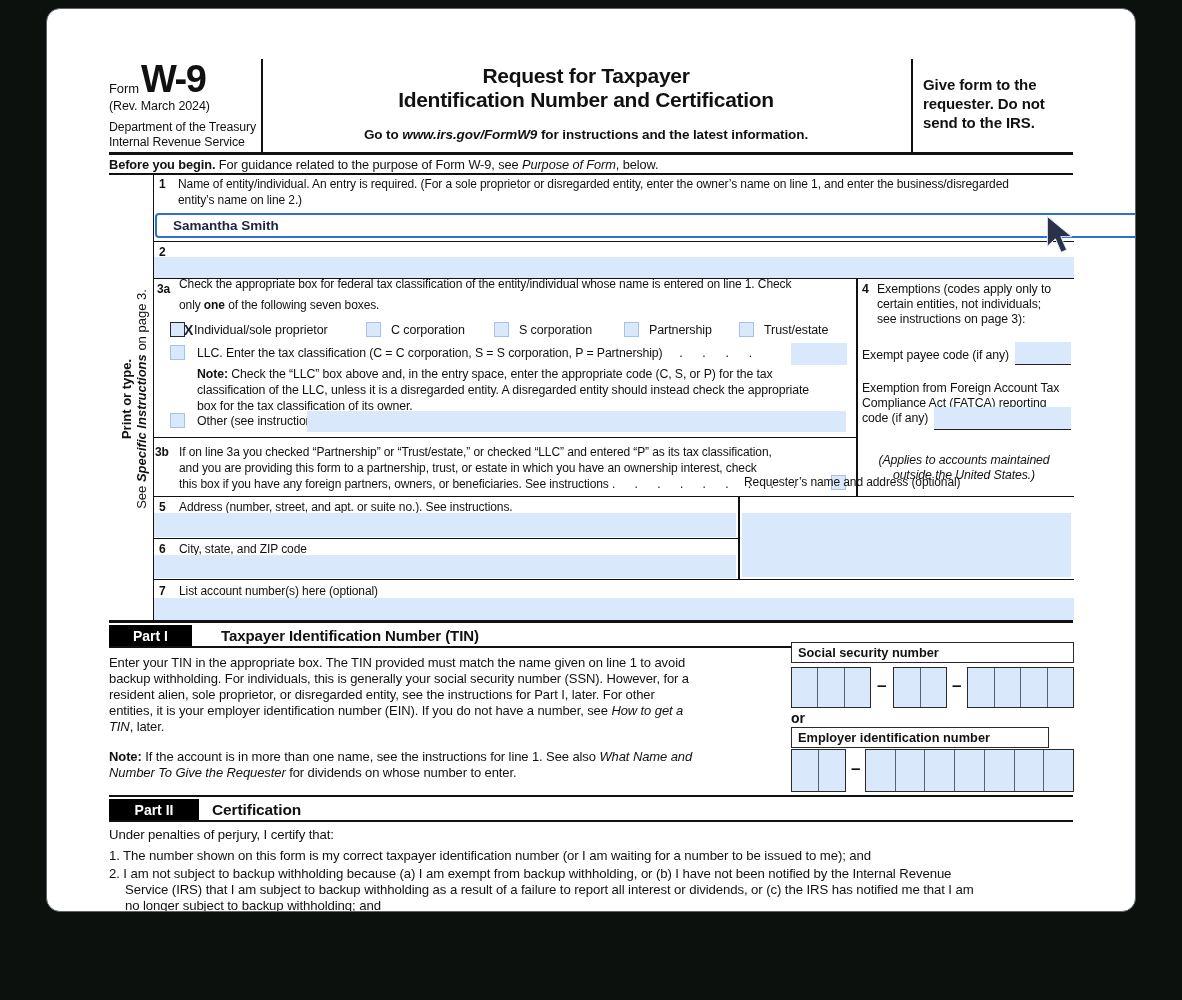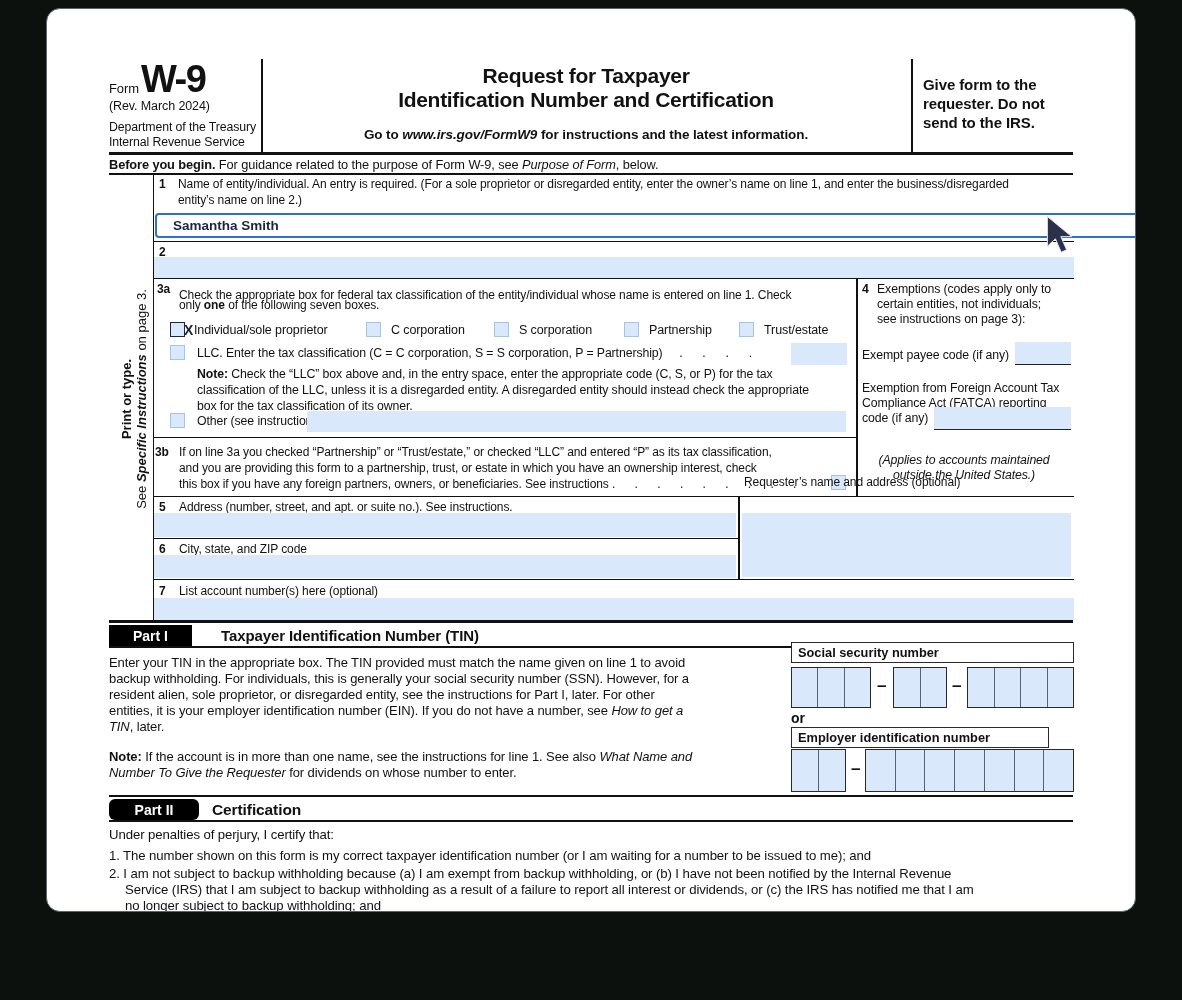--- a/index.html
+++ b/index.html
@@ -57,21 +57,21 @@
   <div class="nameField">
       <span class="nameVal">Samantha Smith</span>
     </div>
 
   <div class="hl" style="left:106px;top:232px;width:921px;height:1px;"></div>
   <span class="t b" style="left:112px;top:236px;">2</span>
   <div class="field" style="left:107px;top:248px;width:920px;height:21px;"></div>
 
   <div class="hl" style="left:106px;top:269px;width:921px;height:1px;"></div>
   <span class="t b" style="left:110px;top:273px;">3a</span>
-  <span class="t" style="left:132px;top:279px;text-align:right;">Check the appropriate box for federal tax classification of the entity/individual whose name is entered on line 1. Check</span>
+  <span class="t" style="left:132px;top:268px;text-align:right;">Check the appropriate box for federal tax classification of the entity/individual whose name is entered on line 1. Check</span>
   <span class="t" style="left:132px;top:289px;"><span>only </span><span class="b">one</span><span> of the following seven boxes.</span></span>
 
   <div class="cb checked" style="left:123px;top:313px;"></div>
   <span class="t b" style="left:137px;top:313px;font-size:14px;color:#1a2030;">X</span>
   <span class="t" style="left:147px;top:314px;font-size:12.5px;">Individual/sole proprietor</span>
   <div class="cb" style="left:319px;top:313px;"></div>
   <span class="t" style="left:344px;top:314px;font-size:12.5px;">C corporation</span>
   <div class="cb" style="left:447px;top:313px;"></div>
   <span class="t" style="left:472px;top:314px;font-size:12.5px;">S corporation</span>
   <div class="cb" style="left:577px;top:313px;"></div>
@@ -179,21 +179,21 @@
       <span></span>
       <span></span>
       <span></span>
       <span></span>
       <span></span>
       <span></span>
       <span></span>
     </div>
 
   <div class="hl" style="left:62px;top:786px;width:964px;height:2px;"></div>
-  <div class="badge" style="left:62px;top:790px;width:90px;height:21px;border-radius:6px;">Part II</div>
+  <div class="badge" style="left:62px;top:790px;width:90px;height:21px;">Part II</div>
   <span class="t b" style="left:165px;top:792px;font-size:15.5px;">Certification</span>
   <div class="hl" style="left:62px;top:811px;width:964px;"></div>
 
   <span class="t" style="left:62px;top:818px;font-size:13.2px;">Under penalties of perjury, I certify that:</span>
   <span class="t" style="left:62px;top:839px;font-size:13.2px;">1. The number shown on this form is my correct taxpayer identification number (or I am waiting for a number to be issued to me); and</span>
   <span class="t" style="left:62px;top:857px;font-size:13.2px;">2. I am not subject to backup withholding because (a) I am exempt from backup withholding, or (b) I have not been notified by the Internal Revenue</span>
   <span class="t" style="left:78px;top:873px;font-size:13.2px;">Service (IRS) that I am subject to backup withholding as a result of a failure to report all interest or dividends, or (c) the IRS has notified me that I am</span>
   <span class="t" style="left:78px;top:889px;font-size:13.2px;">no longer subject to backup withholding; and</span>
 
   <div style="position:absolute;left:998px;top:206px;">

